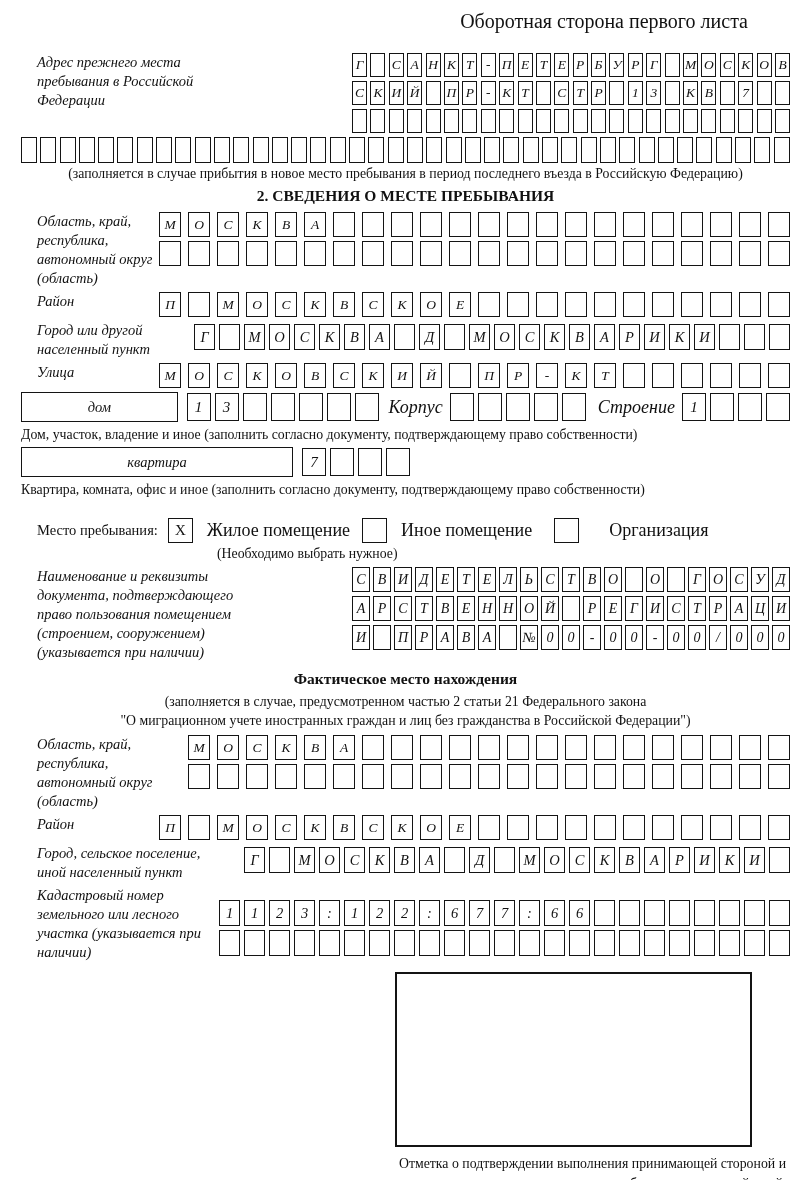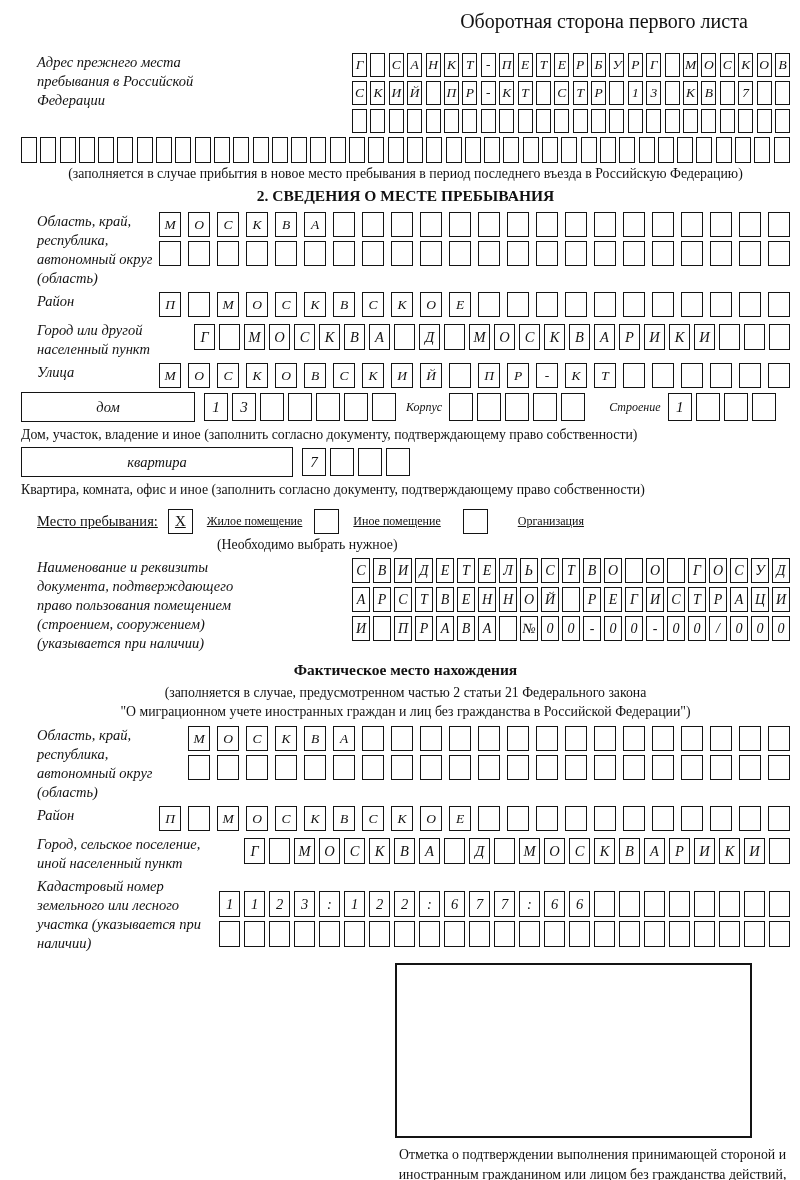--- a/index.html
+++ b/index.html
@@ -22,24 +22,24 @@
   .w .box{width:21px;height:26px;margin-right:4px;font-size:14.5px;}
   .big .box{width:24px;height:28px;margin-right:4px;font-size:15px;}
   .cells .box:last-child{margin-right:0;}
   .note{font-size:13.8px;line-height:18px;margin:1px 0 3px 0;}
   .note.center{text-align:center;}
   .title{font-size:15.5px;font-weight:bold;text-align:center;margin:4px 0 7px 0;}
   .typebox{border:1.5px solid #141414;height:30px;display:flex;align-items:center;justify-content:center;
            font-size:14.5px;box-sizing:border-box;background:#fff;}
   .housebox{width:174px;}
   .aptbox{width:272px;text-align:center;}
-  .inline-lbl{font-size:12px;align-self:center;white-space:nowrap;}
+  .inline-lbl{font-size:18px;align-self:center;white-space:nowrap;}
   .chk{border:1.5px solid #141414;width:25px;height:25px;display:flex;align-items:center;justify-content:center;
        font-size:15px;box-sizing:border-box;background:#fff;flex:0 0 auto;}
-  .checkrow{display:flex;align-items:center;margin:10px 0 2px 0;text-decoration:underline;}
+  .checkrow{display:flex;align-items:center;margin:19px 0 2px 0;}
   .select-note{margin-left:196px;margin-bottom:4px;}
   .fact-note{text-align:center;font-size:13.8px;line-height:19px;}
   .stamp-col{margin-left:374px;width:395px;margin-top:10px;}
   .stamp-box{width:357px;height:175px;border:2px solid #141414;box-sizing:border-box;background:#fff;}
   .stamp-caption{margin-top:7px;text-align:center;font-size:13.8px;line-height:19.5px;}
 </style>
 </head>
 <body>
 
 <div class="page">
@@ -327,21 +327,21 @@
         <span class="box"></span>
       </div>
     <div class="inline-lbl" style="margin-left:10px;margin-right:7px;">Корпус</div>
     <div class="cells big">
         <span class="box"></span>
         <span class="box"></span>
         <span class="box"></span>
         <span class="box"></span>
         <span class="box"></span>
       </div>
-    <div class="inline-lbl" style="margin-left:24px;margin-right:7px;">Строение</div>
+    <div class="inline-lbl" style="margin-left:12px;margin-right:7px;">Строение</div>
     <div class="cells big">
         <span class="box">1</span>
         <span class="box"></span>
         <span class="box"></span>
         <span class="box"></span>
       </div>
   </div>
   <div class="note">Дом, участок, владение и иное (заполнить согласно документу, подтверждающему право собственности)</div>
 
   <div class="frow" style="align-items:center;">

